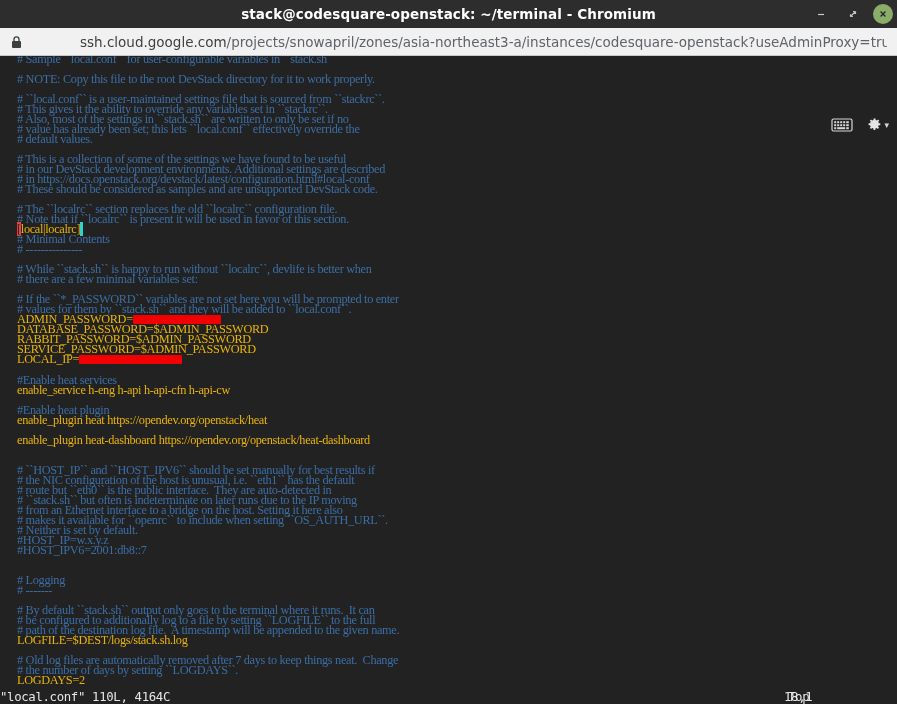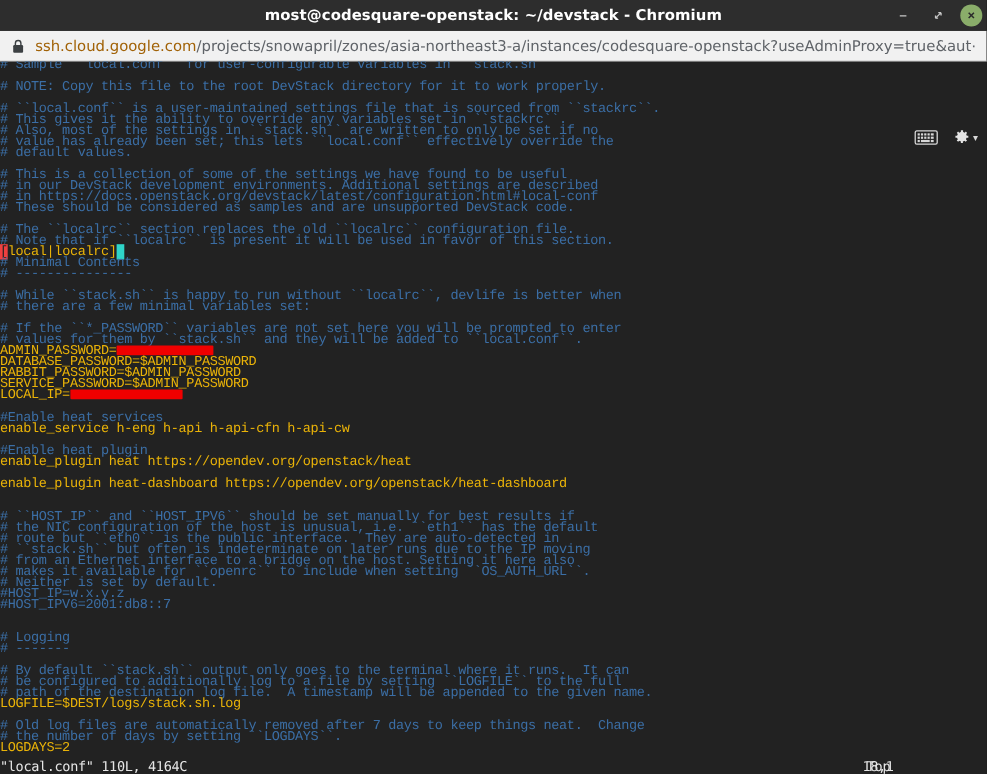--- a/index.html
+++ b/index.html
@@ -76,21 +76,21 @@
     display: flex;
     align-items: center;
   }
   #url-text {
     font-family: "DejaVu Sans", "Liberation Sans", sans-serif;
     font-size: 13.5px;
     white-space: nowrap;
     overflow: hidden;
     color: #5f6368;
   }
-  #url-host { color: #a16207; }
+  #url-host { color: #404040; margin-left: 48px; }
   #url-path { color: #5f6368; }
 
   
   #terminal {
     position: relative;
     background: #222222;
     height: 648px;
     overflow: hidden;
   }
   #term-icons {
@@ -104,23 +104,23 @@
   }
   #term-icons .ticon {
     color: #d8d8d8;
     display: flex;
     align-items: center;
     gap: 2px;
   }
   #term-body {
     position: absolute;
     top: -2px;
-    left: 0;
+    left: 17px;
     right: 0;
-    font-family: Liberation Mono, monospace;
+    font-family: Liberation Serif, serif;
     font-size: 12.3px;
     line-height: 10.02px;
     letter-spacing: -0.32px;
     white-space: pre;
     padding-left: 0px;
   }
   .tline {
     height: 10.02px;
     color: #d6d6d6;
   }
@@ -157,21 +157,21 @@
     white-space: pre;
   }
   #st-file { position: absolute; left: 0; top: 0; }
   #st-pos  { position: absolute; left: 784px; top: 0; text-align: center; }
   #st-loc  { position: absolute; left: 788px; top: 0; }
 </style>
 </head>
 <body>
 
 <div id="titlebar">
-  <div id="window-title">most@codesquare-openstack: ~/devstack - Chromium</div>
+  <div id="window-title">stack@codesquare-openstack: ~/terminal - Chromium</div>
   <div class="wbtns">
     <div class="wbtn">
       <svg width="12" height="12" viewBox="0 0 12 12">
         <line x1="3" y1="6.5" x2="9" y2="6.5" stroke="#c8c8c8" stroke-width="1.2"></line>
       </svg>
     </div>
     <div class="wbtn">
       <svg width="12" height="12" viewBox="0 0 12 12">
         <path d="M3.5 8.5 L8.5 3.5 M8.5 3.5 L8.5 6 M8.5 3.5 L6 3.5" stroke="#c8c8c8" stroke-width="1.2" fill="none"></path>
         <path d="M3.5 8.5 L3.5 6.2 M3.5 8.5 L5.8 8.5" stroke="#c8c8c8" stroke-width="1.2" fill="none"></path>

